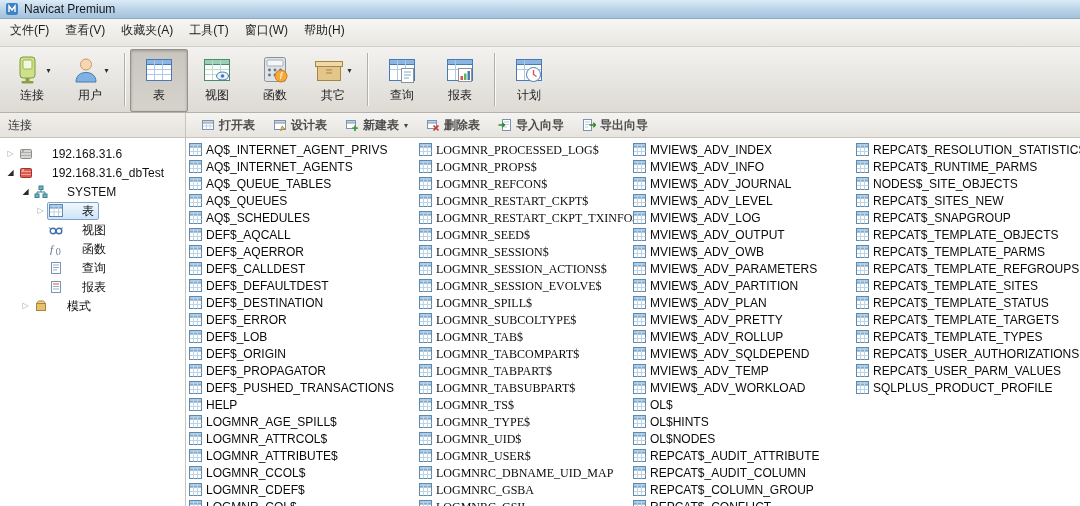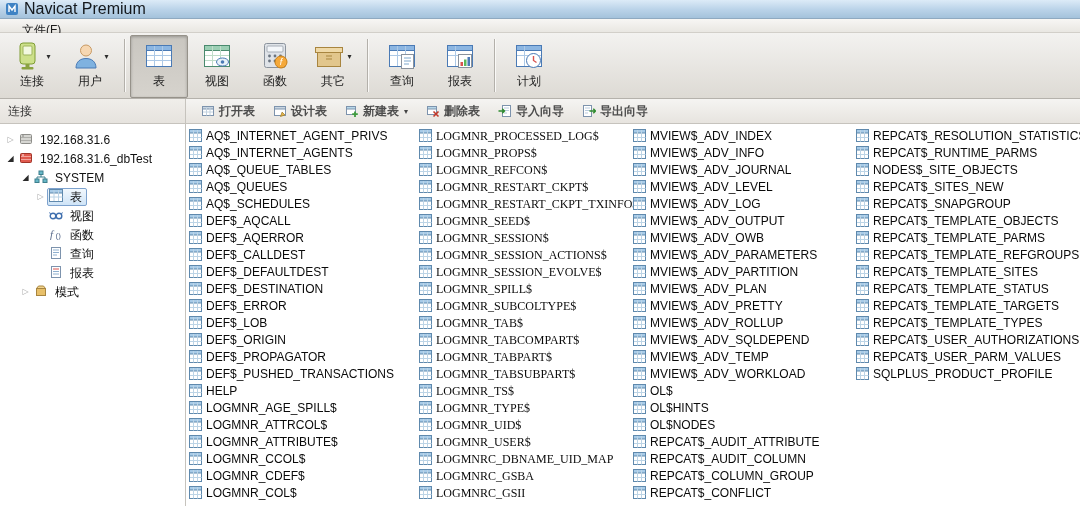--- a/index.html
+++ b/index.html
@@ -3,25 +3,25 @@
 <meta charset="utf-8">
 <style>
   * { margin:0; padding:0; box-sizing:border-box; }
   html,body { width:1080px; height:506px; overflow:hidden; }
   body { font-family:"Liberation Sans","DejaVu Sans",sans-serif; font-size:12px; background:#fff; cursor:default; -webkit-user-select:none; user-select:none; }
 
   .window { width:1080px; height:506px; display:flex; flex-direction:column; }
 
   
   .titlebar { height:19px; background:linear-gradient(#dcebf7,#b9d2e8 55%,#a4c2db); border-bottom:1px solid #8fa9c0; display:flex; align-items:center; padding-left:5px; gap:5px; }
-  .title-text { font-size:16px; color:#14181c; }
+  .title-text { font-size:12px; color:#14181c; }
   .app-icon { display:inline-flex; width:14px; height:14px; }
 
   
-  .menubar { height:14px; background:linear-gradient(#f7f6f4,#e9e7e2); border-bottom:1px solid #d2cfc9; display:flex; align-items:stretch; padding-left:14px;flex-direction:column; }
+  .menubar { height:28px; background:linear-gradient(#f7f6f4,#e9e7e2); border-bottom:1px solid #d2cfc9; display:flex; align-items:stretch; padding-left:2px; }
   .menu-item { padding:3px 8px 0; color:#1c1c1c; }
 
   
   .toolbar { height:66px; background:linear-gradient(#f3f2f0,#dddad4); border-bottom:1px solid #b5b2ac; display:flex; align-items:stretch; padding:2px 3px 0; }
   .tb-btn { display:flex; flex-direction:column; align-items:center; justify-content:flex-start; min-width:58px; padding:4px 7px 2px; border:1px solid transparent; border-radius:2px; gap:3px; }
   .tb-btn .icon-row { height:32px; display:flex; align-items:center; gap:3px; }
   .tb-btn .lbl { font-size:12px; color:#1c1c1c; line-height:13px; }
   .tb-btn.pressed { background:linear-gradient(#c9c6c0,#d6d3cd); border-color:#96928a; box-shadow:inset 0 1px 3px rgba(0,0,0,.25); }
   .tb-arrow { font-size:8px; color:#2d2d2d; }
   .tb-sep { width:1px; background:#b3b0aa; box-shadow:1px 0 0 #faf9f7; margin:4px 5px 6px; }
@@ -35,21 +35,21 @@
   .ot-arrow { font-size:8px; color:#444; margin-left:1px; }
 
   
   .content { flex:1; display:flex; overflow:hidden; }
   .sidebar { width:186px; border-right:1px solid #c6c3bd; background:#fff; padding-top:6px; overflow:hidden; }
   .tree-row { display:flex; align-items:center; height:19px; white-space:nowrap; color:#101010; }
   .expander { width:13px; text-align:center; flex:none; }
   .expander.collapsed { font-size:8px; color:#a8a8a8; }
   .expander.expanded { font-size:8px; color:#2a2a2a; }
   .tree-icon { width:15px; height:14px; margin:0 3px 0 0; display:inline-flex; flex:none; }
-  .sel-box { display:inline-flex; border:1px solid transparent; border-radius:2px; padding:0 4px 0 1px; height:18px; gap:3px; }
+  .sel-box { display:inline-flex; align-items:center; border:1px solid transparent; border-radius:2px; padding:0 4px 0 1px; height:18px; gap:15px; }
   .tree-row.selected .sel-box { border-color:#7da2ce; background:linear-gradient(#f2f8fd,#cfe4f7); }
   .tree-label { line-height:16px; }
 
   
   .main { flex:1; position:relative; background:#fff; overflow:hidden; }
   .list-col { position:absolute; top:3px; width:225px; }
   .list-item { display:flex; align-items:center; height:17px; gap:4px; white-space:nowrap; color:#0a0a0a; }
   .it-lbl { line-height:14px; }
 </style>
 </head>

